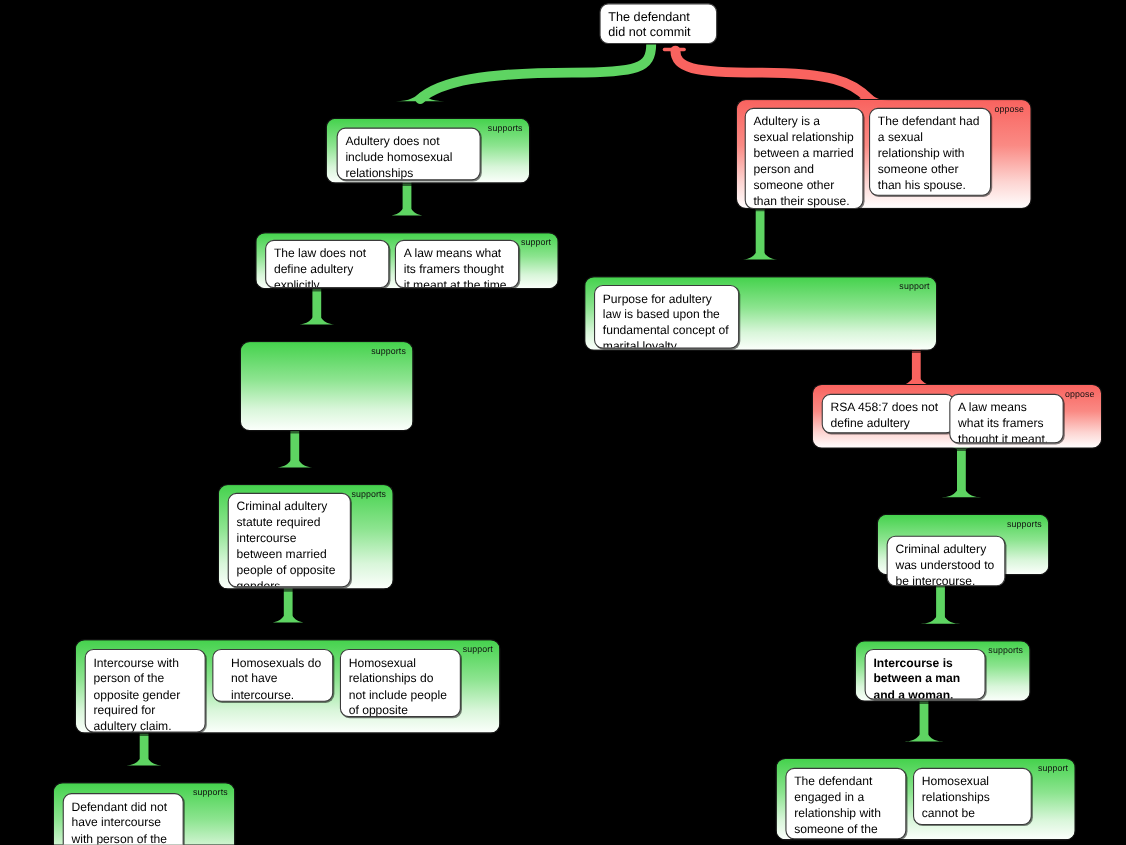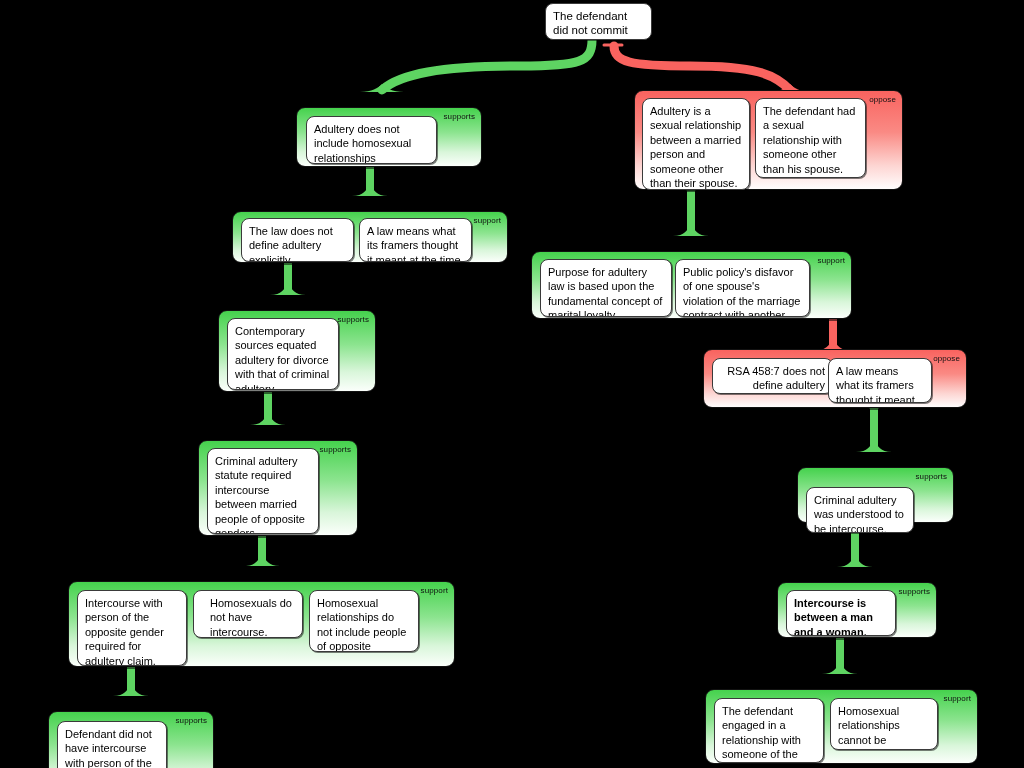--- a/index.html
+++ b/index.html
@@ -30,20 +30,21 @@
     border: 1px solid #111111;
     border-radius: 9px;
     box-shadow: 2px 2px 0 rgba(0,0,0,0.55);
   }
   .group.support {
     background: linear-gradient(to bottom, #45d24d 0%, #8ce48f 42%, #d9f6da 76%, #fbfffb 100%);
     margin-top: 17px;
   }
   .group.oppose {
     background: linear-gradient(to bottom, #f9635f 0%, #fa8a84 42%, #fdd5d2 76%, #fffdfd 100%);
+    margin-left: 35px;
   }
   
   .rel-label {
     position: absolute;
     top: 4px;
     right: 6px;
     font-size: 8px;
     line-height: 10px;
     color: #101010;
     letter-spacing: 0.1px;
@@ -139,44 +140,42 @@
         <div class="claim" style="left: 7px; top: 7px; width: 108px; height: 92px;"><span>Adultery is a sexual relationship between a married person and someone other than their spouse.</span></div>
         <div class="claim" style="left: 120px; top: 7px; width: 111px; height: 80px;"><span>The defendant had a sexual relationship with someone other than his spouse.</span></div>
       </div>
       <div class="group support" style="left: 232px; top: 194px; width: 276px; height: 52px;">
         <div class="rel-label">support</div>
         <div class="claim" style="left: 126px; top: 6px; width: 113px; height: 44px;"><span>A law means what its framers thought it meant at the time.</span></div>
         <div class="claim" style="left: 8px; top: 6px; width: 113px; height: 44px;"><span>The law does not define adultery explicitly.</span></div>
       </div>
       <div class="group support" style="left: 218px; top: 293px; width: 158px; height: 82px;">
         <div class="rel-label">supports</div>
-        <div class="claim" style="left: 8px; top: 7px; width: 112px; height: 72px;"><span>Contemporary sources equated adultery for divorce with that of criminal adultery.</span></div>
       </div>
       <div class="group support" style="left: 198px; top: 423px; width: 160px; height: 96px;">
         <div class="rel-label">supports</div>
         <div class="claim" style="left: 8px; top: 7px; width: 112px; height: 86px;"><span>Criminal adultery statute required intercourse between married people of opposite genders.</span></div>
       </div>
       <div class="group support" style="left: 68px; top: 564px; width: 387px; height: 86px;">
         <div class="rel-label">support</div>
         <div class="claim" style="left: 8px; top: 8px; width: 110px; height: 76px;"><span>Intercourse with person of the opposite gender required for adultery claim.</span></div>
         <div class="claim" style="left: 124px; top: 8px; width: 110px; height: 48px; padding-left: 16px;"><span>Homosexuals do not have intercourse.</span></div>
         <div class="claim" style="left: 240px; top: 8px; width: 110px; height: 62px;"><span>Homosexual relationships do not include people of opposite genders.</span></div>
       </div>
       <div class="group support" style="left: 48px; top: 694px; width: 166px; height: 80px;">
         <div class="rel-label">supports</div>
         <div class="claim" style="left: 8px; top: 9px; width: 110px; height: 66px;"><span>Defendant did not have intercourse with person of the opposite gender</span></div>
       </div>
       <div class="group support" style="left: 531px; top: 234px; width: 321px; height: 68px;">
         <div class="rel-label">support</div>
         <div class="claim" style="left: 8px; top: 7px; width: 132px; height: 58px;"><span>Purpose for adultery law is based upon the fundamental concept of marital loyalty.</span></div>
-        <div class="claim" style="left: 143px; top: 7px; width: 135px; height: 58px;"><span>Public policy's disfavor of one spouse's violation of the marriage contract with another</span></div>
       </div>
       <div class="group oppose" style="left: 703px; top: 349px; width: 264px; height: 59px;">
         <div class="rel-label">oppose</div>
-        <div class="claim" style="left: 8px; top: 8px; width: 121px; height: 36px; text-align: right;"><span>RSA 458:7 does not define adultery</span></div>
+        <div class="claim" style="left: 8px; top: 8px; width: 121px; height: 36px;"><span>RSA 458:7 does not define adultery</span></div>
         <div class="claim" style="left: 124px; top: 8px; width: 104px; height: 45px;"><span>A law means what its framers thought it meant.</span></div>
       </div>
       <div class="group support" style="left: 797px; top: 450px; width: 157px; height: 56px;">
         <div class="rel-label">supports</div>
         <div class="claim" style="left: 8px; top: 19px; width: 108px; height: 46px;"><span>Criminal adultery was understood to be intercourse.</span></div>
       </div>
       <div class="group support" style="left: 777px; top: 565px; width: 160px; height: 56px;">
         <div class="rel-label">supports</div>
         <div class="claim" style="left: 8px; top: 7px; width: 110px; height: 46px; font-weight: bold;"><span>Intercourse is between a man and a woman.</span></div>
       </div>

